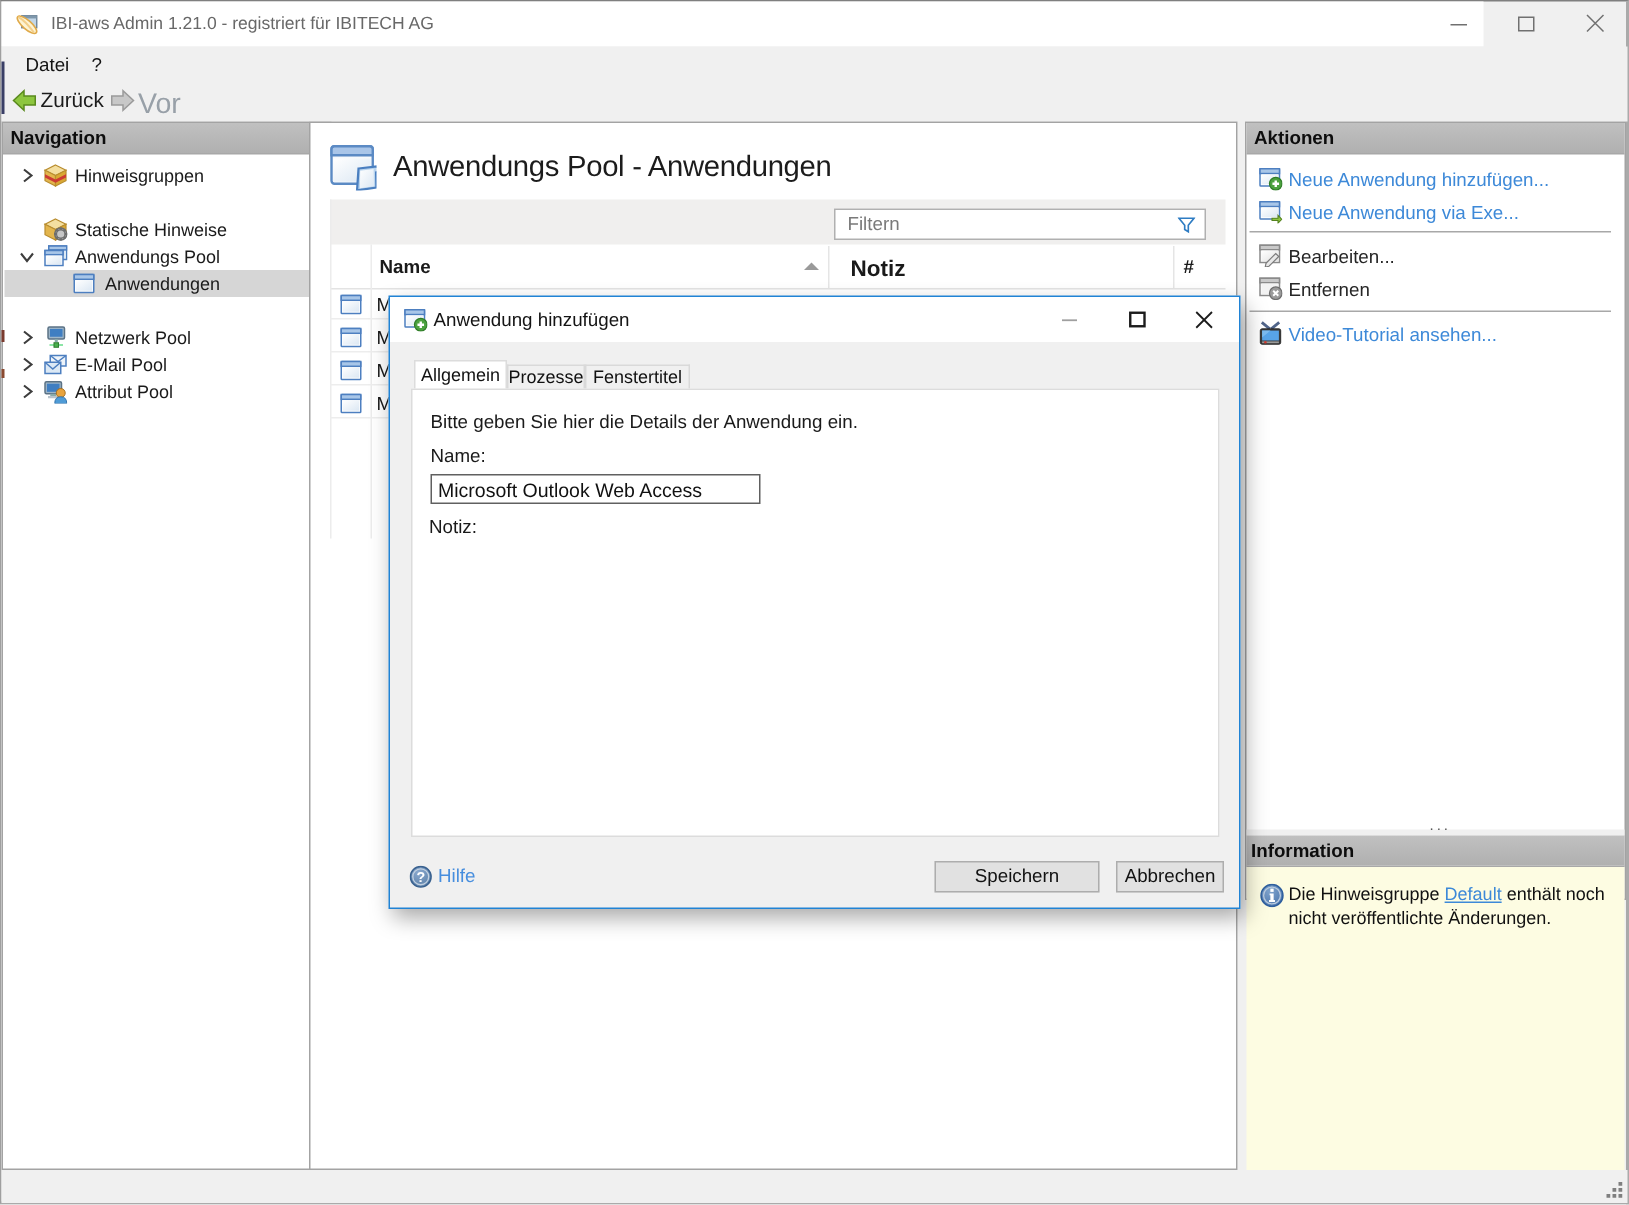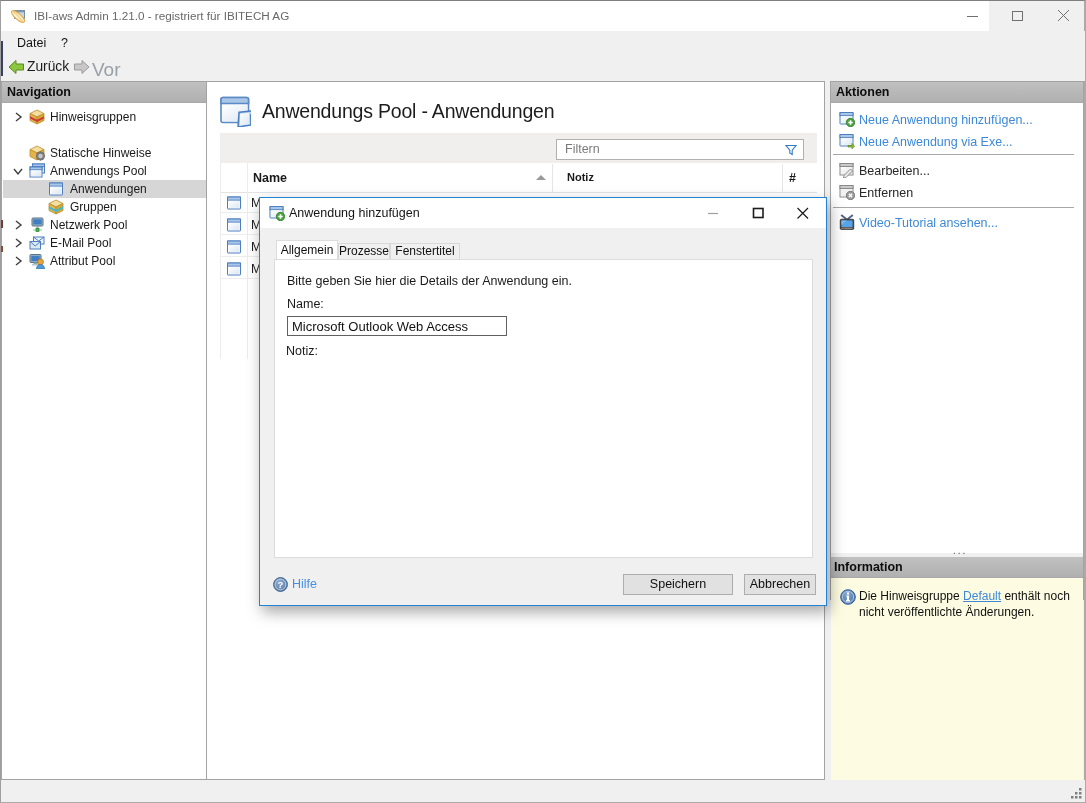--- a/index.html
+++ b/index.html
@@ -171,39 +171,20 @@
               <linearGradient id="gbox" x1="0" y1="0" x2="0" y2="1">
                 <stop offset="0" stop-color="#f7e3a9"></stop>
                 <stop offset="1" stop-color="#d9a833"></stop>
               </linearGradient>
             </defs>
             <rect x="1.5" y="2" width="13" height="12" rx="0.5" fill="#fdfeff" stroke="#4d7fc0" stroke-width="1"></rect>
             <rect x="1.5" y="2" width="13" height="3.2" fill="#a8c6e8" stroke="#4d7fc0" stroke-width="1"></rect>
             <rect x="2.5" y="5.8" width="11" height="7" fill="url(#gwin)"></rect>
           </svg>
           <div class="lbl" style="left:67px">Anwendungen</div>
-        </div>
-        <div class="trow" style="top:90px;">
-          <svg class="ticon" style="left:45px" viewBox="0 0 16 16">
-            <defs>
-              <linearGradient id="gwin" x1="0" y1="0" x2="1" y2="1">
-                <stop offset="0" stop-color="#ffffff"></stop>
-                <stop offset="1" stop-color="#dbe7f3"></stop>
-              </linearGradient>
-              <linearGradient id="gbox" x1="0" y1="0" x2="0" y2="1">
-                <stop offset="0" stop-color="#f7e3a9"></stop>
-                <stop offset="1" stop-color="#d9a833"></stop>
-              </linearGradient>
-            </defs>
-            <path d="M8 1 L15 4.5 L8 8 L1 4.5 Z" fill="#f4dfa0" stroke="#b98d2f" stroke-width="0.8"></path>
-            <path d="M1 4.5 L8 8 L8 15 L1 11.5 Z" fill="#e3b54d" stroke="#b98d2f" stroke-width="0.8"></path>
-            <path d="M15 4.5 L8 8 L8 15 L15 11.5 Z" fill="#d9a833" stroke="#b98d2f" stroke-width="0.8"></path>
-            <path d="M1 7.2 L8 10.7 L15 7.2 L15 9.4 L8 12.9 L1 9.4 Z" fill="#3fb9d3" stroke="none"></path>
-          </svg>
-          <div class="lbl" style="left:67px">Gruppen</div>
         </div>
         <div class="trow" style="top:108px;">
           <svg class="chev">
             <path d="M3 1 L8 5 L3 9" fill="none" stroke="#3e3e3e" stroke-width="1.4"></path>
           </svg>
           <svg class="ticon" style="left:26px" viewBox="0 0 16 16">
             <defs>
               <linearGradient id="gwin" x1="0" y1="0" x2="1" y2="1">
                 <stop offset="0" stop-color="#ffffff"></stop>
                 <stop offset="1" stop-color="#dbe7f3"></stop>
@@ -295,21 +276,21 @@
     <svg class="abs" style="right:6px;top:4px" width="12" height="12" viewBox="0 0 12 12">
       <path d="M1 1.5 L11 1.5 L7.2 6.2 L7.2 10.5 L4.8 9 L4.8 6.2 Z" fill="none" stroke="#2e7cc3" stroke-width="1.1"></path>
     </svg>
   </div>
 
   <div class="abs" style="left:13px;top:81px;width:597px;height:30px;border-bottom:1px solid #e3e3e3;"></div>
   <div class="abs" style="left:46px;top:89px;font-size:12.5px;font-weight:bold;color:#1a1a1a;">Name</div>
   <svg class="abs" style="left:328px;top:92px" width="12" height="8">
         <path d="M6 1 L11 6 L1 6 Z" fill="#9a9a9a"></path>
       </svg>
-  <div class="abs" style="left:360px;top:89px;font-size:11px;font-weight:bold;color:#1a1a1a;">Notiz</div>
+  <div class="abs" style="left:360px;top:89px;font-size:15px;font-weight:bold;color:#1a1a1a;">Notiz</div>
   <div class="abs" style="left:582px;top:89px;font-size:12.5px;font-weight:bold;color:#1a1a1a;">#</div>
   <div class="abs" style="left:13px;top:51px;width:1px;height:226px;background:#ececec;"></div>
   <div class="abs" style="left:40px;top:81px;width:1px;height:196px;background:#ececec;"></div>
   <div class="abs" style="left:345px;top:82px;width:1px;height:28px;background:#e5e5e5;"></div>
   <div class="abs" style="left:575px;top:82px;width:1px;height:28px;background:#e5e5e5;"></div>
 
   <div id="rows">
         <div class="abs" style="left:13px;top:109px;width:45px;height:22px;border-bottom:1px solid #ededed;"></div>
         <svg class="abs" style="left:19px;top:113px" width="16" height="16" viewBox="0 0 16 16">
           <defs>

